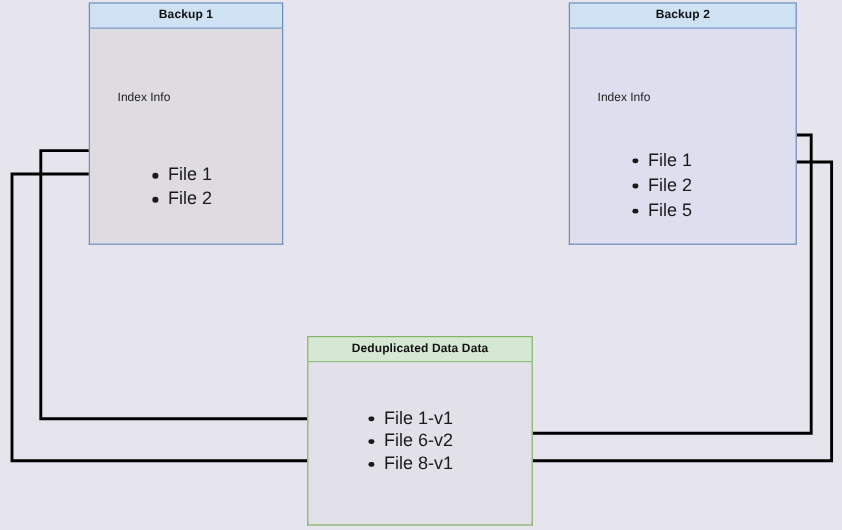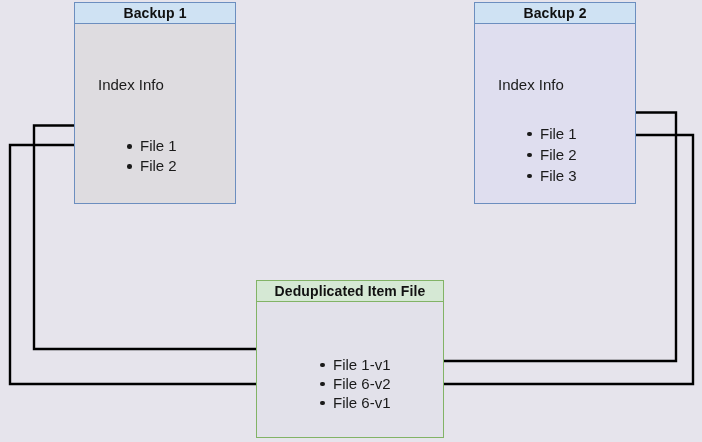--- a/index.html
+++ b/index.html
@@ -32,21 +32,21 @@
   .node {
     position: absolute;
     box-sizing: border-box;
   }
   .node-header {
     box-sizing: border-box;
     width: 100%;
     height: 22px;
     line-height: 20px;
     text-align: center;
-    font-size: 14px;
+    font-size: 10px;
     font-weight: bold;
     color: #111111;
     letter-spacing: 0.1px;
   }
   .node-body {
     box-sizing: border-box;
     width: 100%;
     position: relative;
   }
   
@@ -67,21 +67,21 @@
     border: 1px solid #82b366;
   }
   .node-green .node-body {
     background: #e2e1ea;
     border: 1px solid #82b366;
     border-top: none;
   }
 
   .index-label {
     position: absolute;
-    font-size: 15px;
+    font-size: 10px;
     color: #1a1a1a;
     white-space: nowrap;
   }
   .file-list {
     position: absolute;
     margin: 0;
     padding: 0;
     list-style: none;
   }
   .file-list li {
@@ -131,36 +131,36 @@
     <div class="node-header">Backup 1</div>
     <div class="node-body" style="height:180px;">
       <div class="index-label" style="left:23px; top:52px;">Index Info</div>
       <ul class="file-list" style="left:51px; top:112px;">
         <li style="line-height:20px;">File 1</li>
         <li style="line-height:20px;">File 2</li>
       </ul>
     </div>
   </div>
 
-  <div class="node node-blue" id="backup2" style="left:474px; top:2px; width:162px; height:202px;">
+  <div class="node node-blue" id="backup2" style="left:474px; top:2px; width:190px; height:202px;">
     <div class="node-header">Backup 2</div>
     <div class="node-body" style="height:180px;">
       <div class="index-label" style="left:23px; top:52px;">Index Info</div>
       <ul class="file-list" style="left:51px; top:99px;">
         <li style="line-height:21px;">File 1</li>
         <li style="line-height:21px;">File 2</li>
-        <li style="line-height:21px;">File 3</li>
+        <li style="line-height:21px;">File 5</li>
       </ul>
     </div>
   </div>
 
   <div class="node node-green" id="dedup" style="left:256px; top:280px; width:188px; height:158px;">
-    <div class="node-header">Deduplicated Item File</div>
+    <div class="node-header">Deduplicated Data Data</div>
     <div class="node-body" style="height:136px;">
-      <ul class="file-list" style="left:62px; top:37px;margin-top:16px;">
+      <ul class="file-list" style="left:49px; top:37px;">
         <li style="line-height:19px;">File 1-v1</li>
         <li style="line-height:19px;">File 6-v2</li>
-        <li style="line-height:19px;">File 6-v1</li>
+        <li style="line-height:19px;">File 8-v1</li>
       </ul>
     </div>
   </div>
 
 </div>
 
 </body></html>

